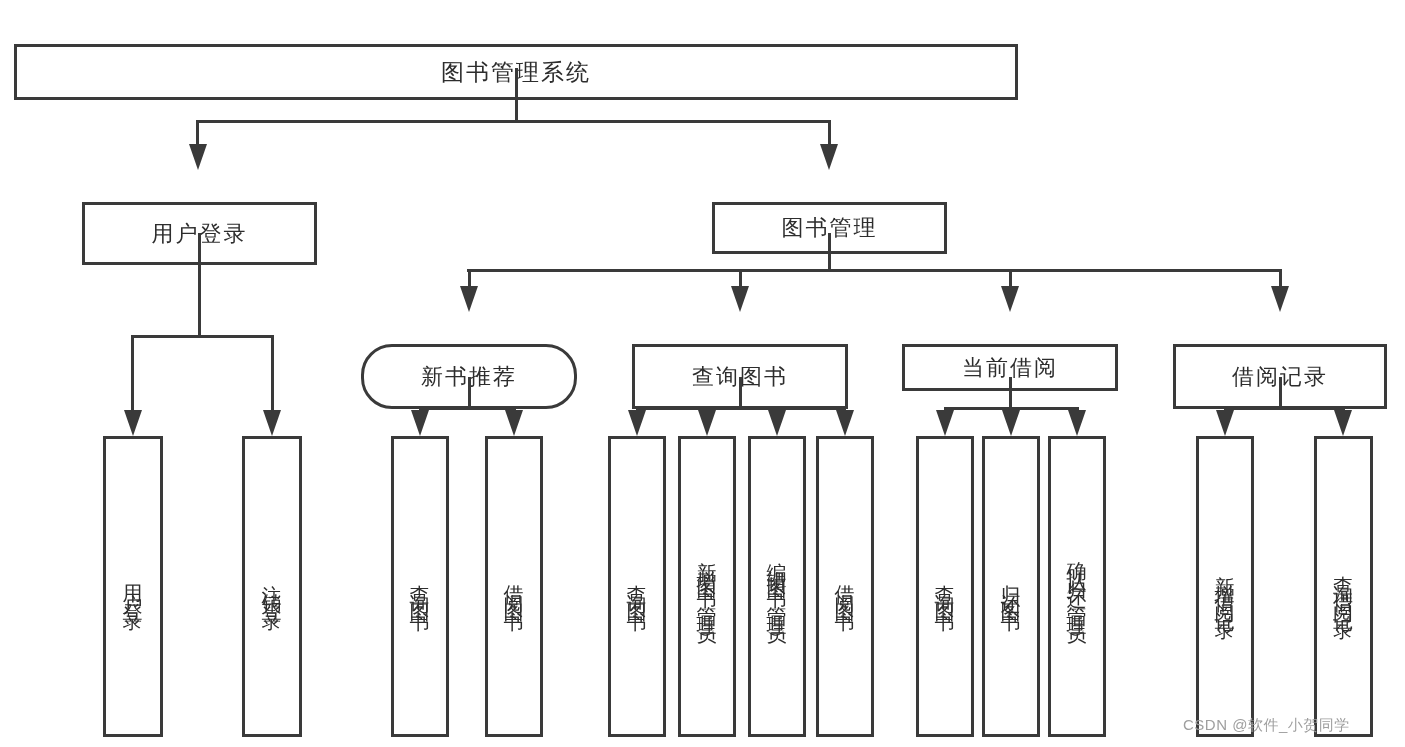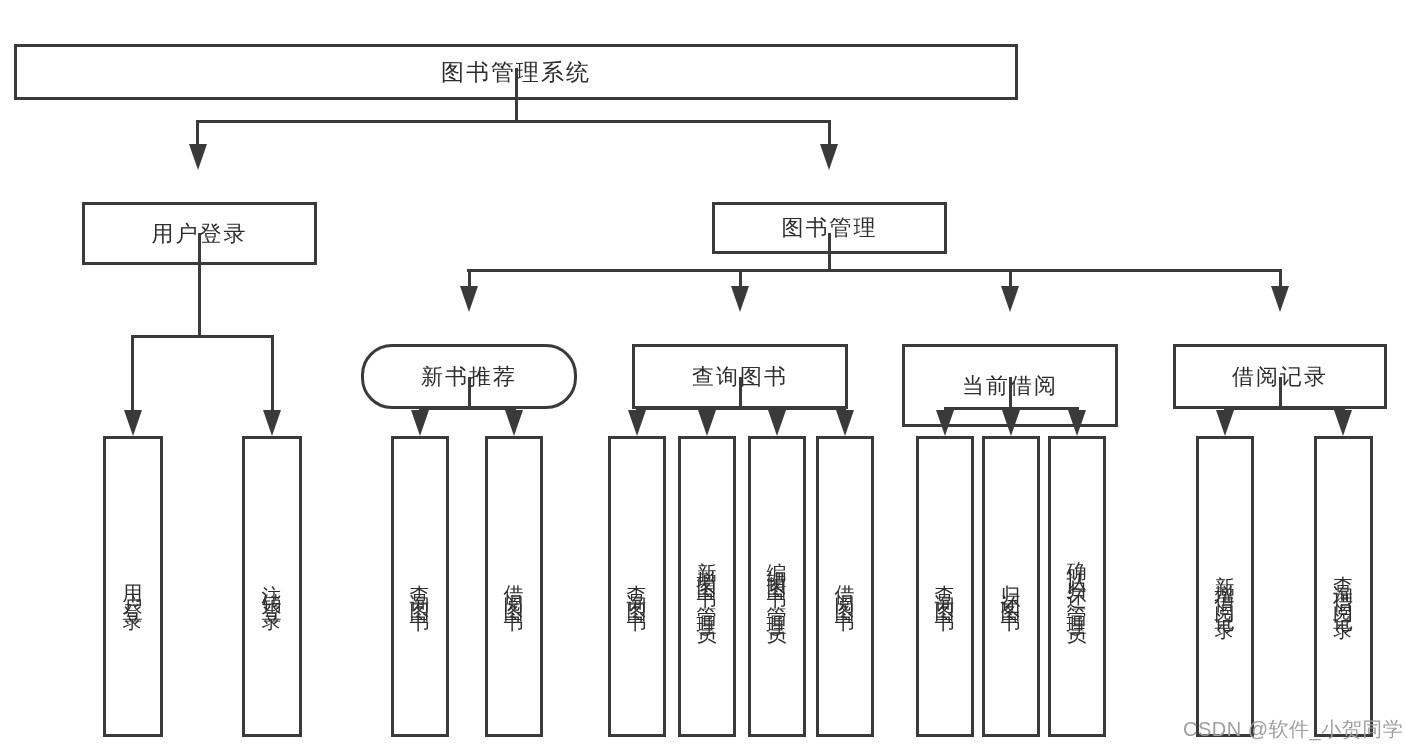--- a/index.html
+++ b/index.html
@@ -32,21 +32,21 @@
   }
   .vline{position:absolute;width:3px;background:var(--line);}
   .hline{position:absolute;height:3px;background:var(--line);}
   .arrow{
     position:absolute;width:0;height:0;
     border-left:9px solid transparent;border-right:9px solid transparent;
     border-top:26px solid var(--line);
   }
   .watermark{
     position:absolute;left:1183px;top:716px;z-index:5;
-    font-size:20px;color:var(--wm);letter-spacing:.5px;white-space:nowrap;
+    font-size:15px;color:var(--wm);letter-spacing:.5px;white-space:nowrap;
   }
 </style>
 </head>
 <body>
 
 <div class="canvas">
 
   <div class="node node-h node-root" style="left:14px;top:12px;width:1004px;height:56px;">
     <span>图书管理系统</span>
   </div>
@@ -82,21 +82,21 @@
   <div class="arrow" style="left:1001px;top:286px;"></div>
   <div class="vline" style="left:1279px;top:269px;height:20px;"></div>
   <div class="arrow" style="left:1271px;top:286px;"></div>
 
   <div class="node node-h" style="left:361px;top:312px;width:216px;height:65px;border-radius:31px;">
     <span>新书推荐</span>
   </div>
   <div class="node node-h" style="left:632px;top:312px;width:216px;height:65px;">
     <span>查询图书</span>
   </div>
-  <div class="node node-h" style="left:902px;top:312px;width:216px;height:83px;">
+  <div class="node node-h" style="left:902px;top:312px;width:216px;height:47px;">
     <span>当前借阅</span>
   </div>
   <div class="node node-h" style="left:1173px;top:312px;width:214px;height:65px;">
     <span>借阅记录</span>
   </div>
 
   <div class="vline" style="left:468px;top:377px;height:30px;"></div>
   <div class="hline" style="left:419px;top:407px;width:97px;"></div>
   <div class="arrow" style="left:411px;top:410px;"></div>
   <div class="arrow" style="left:505px;top:410px;"></div>

